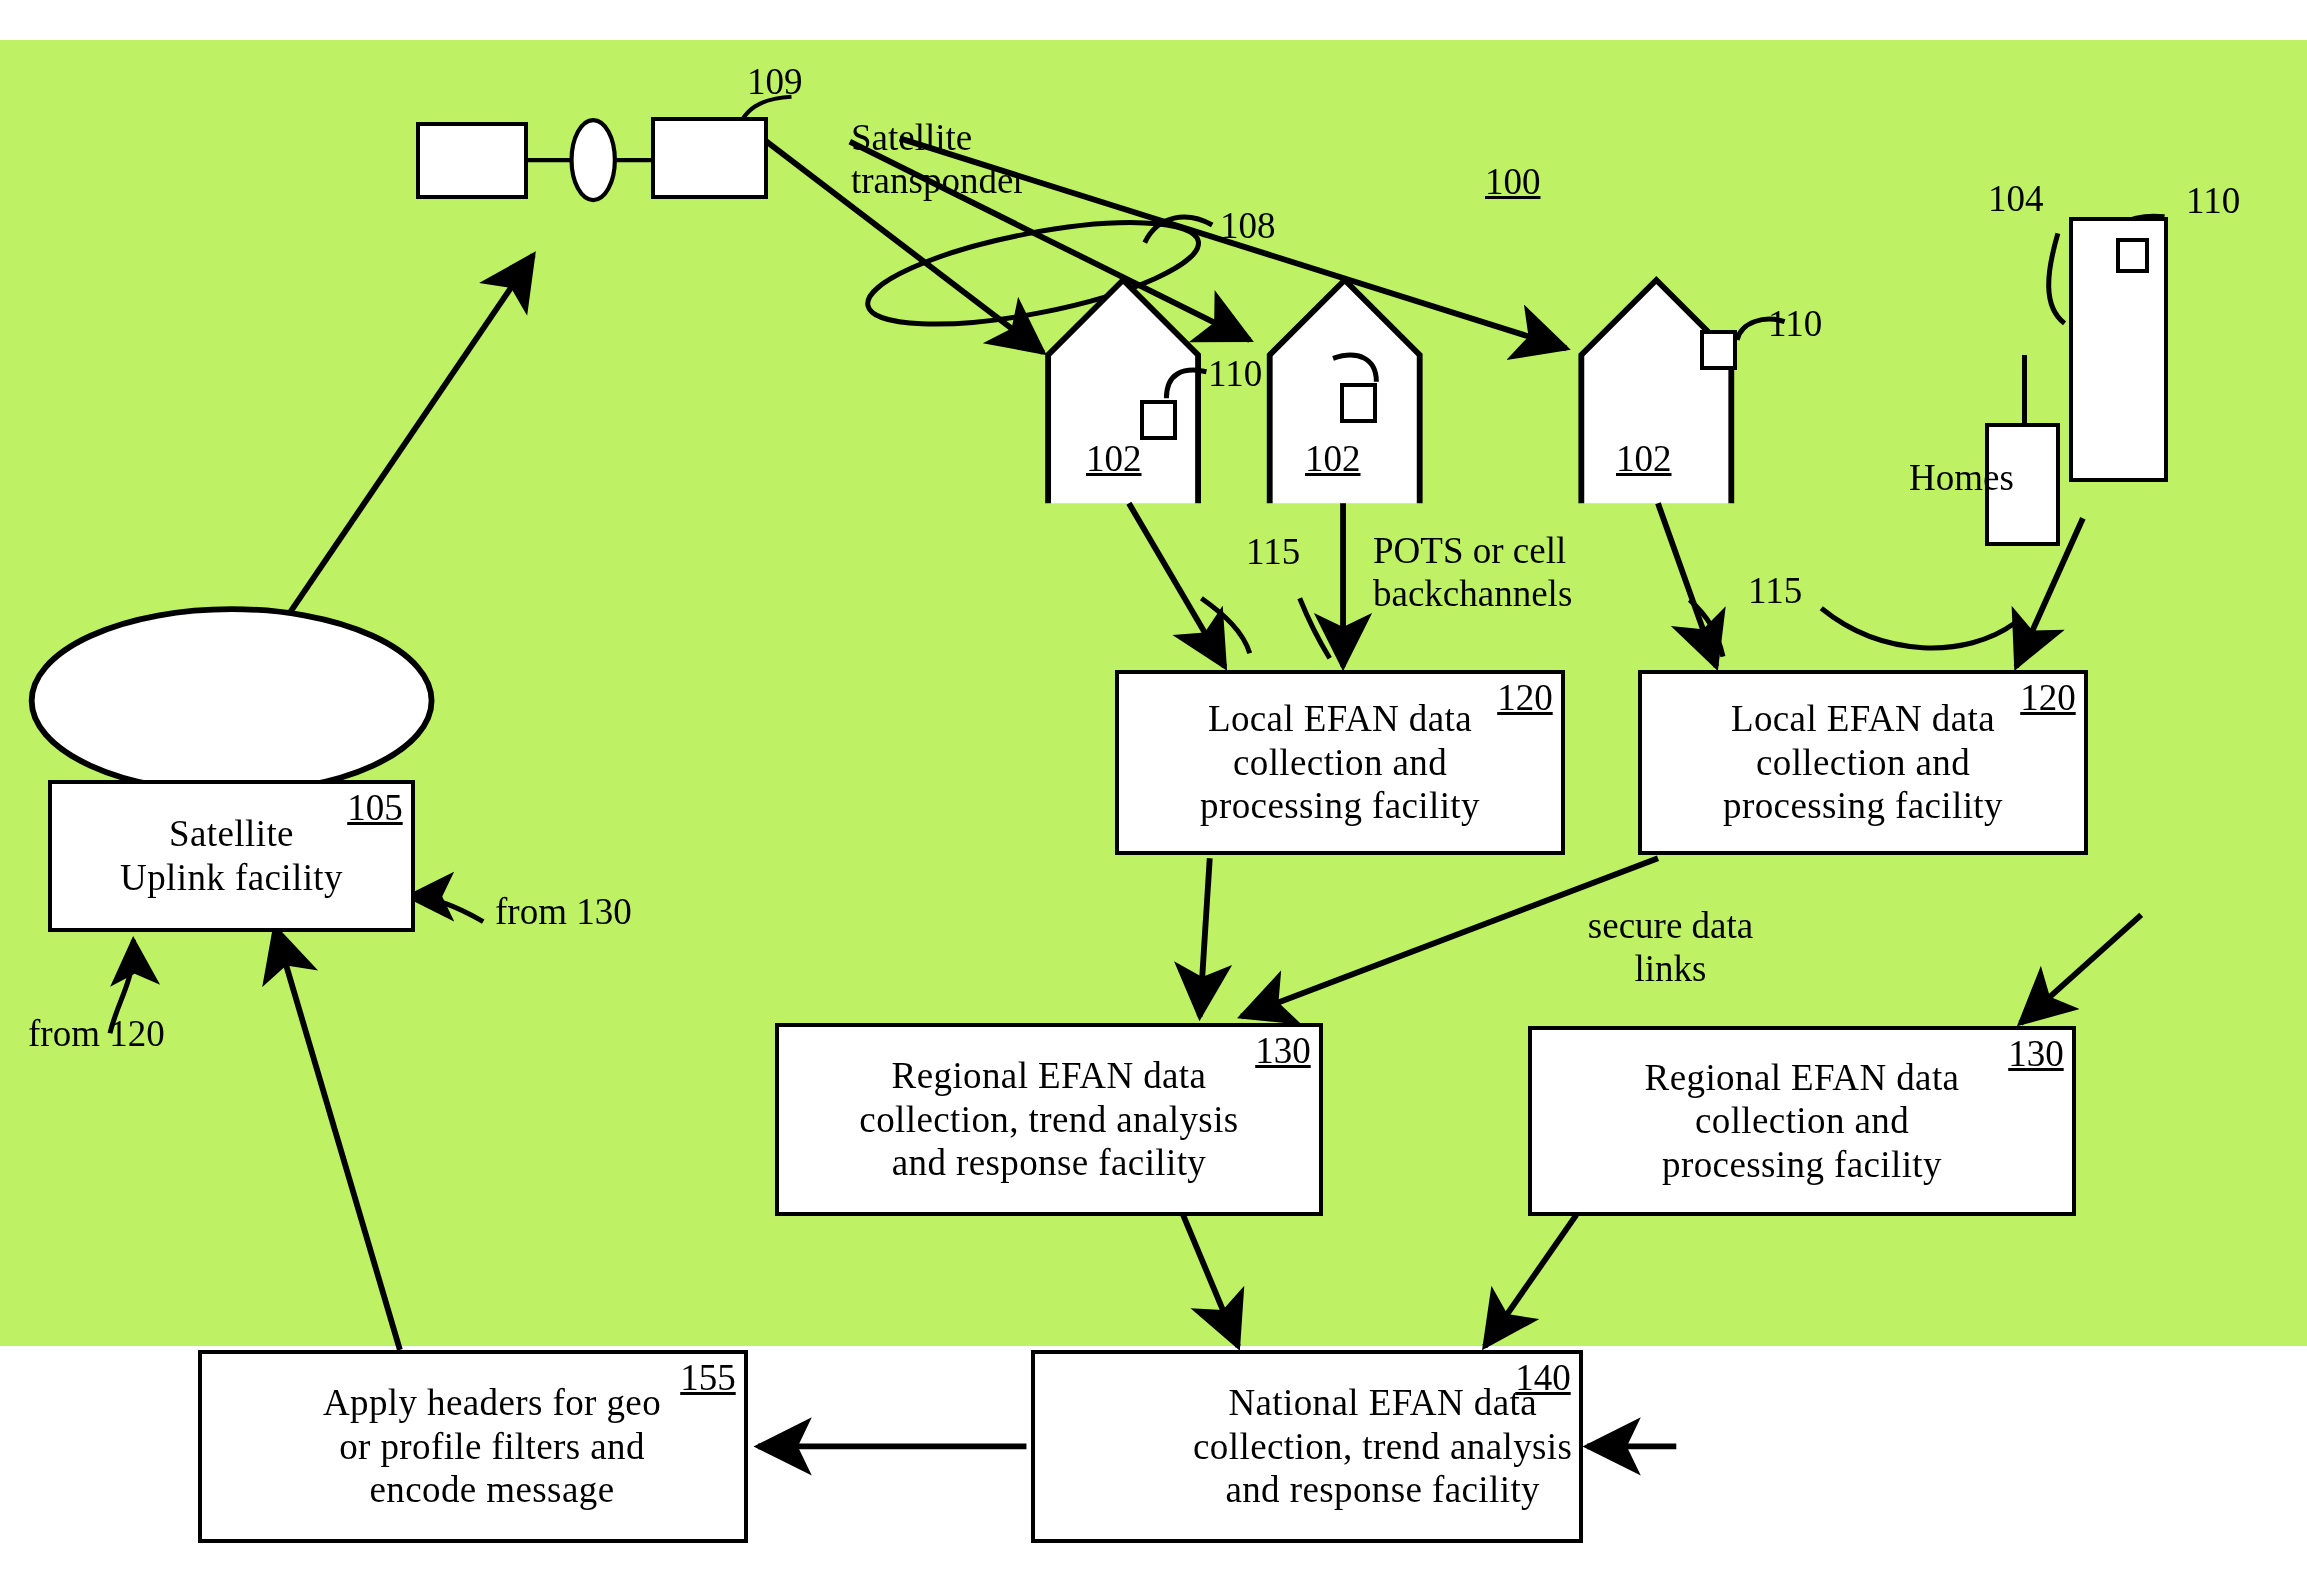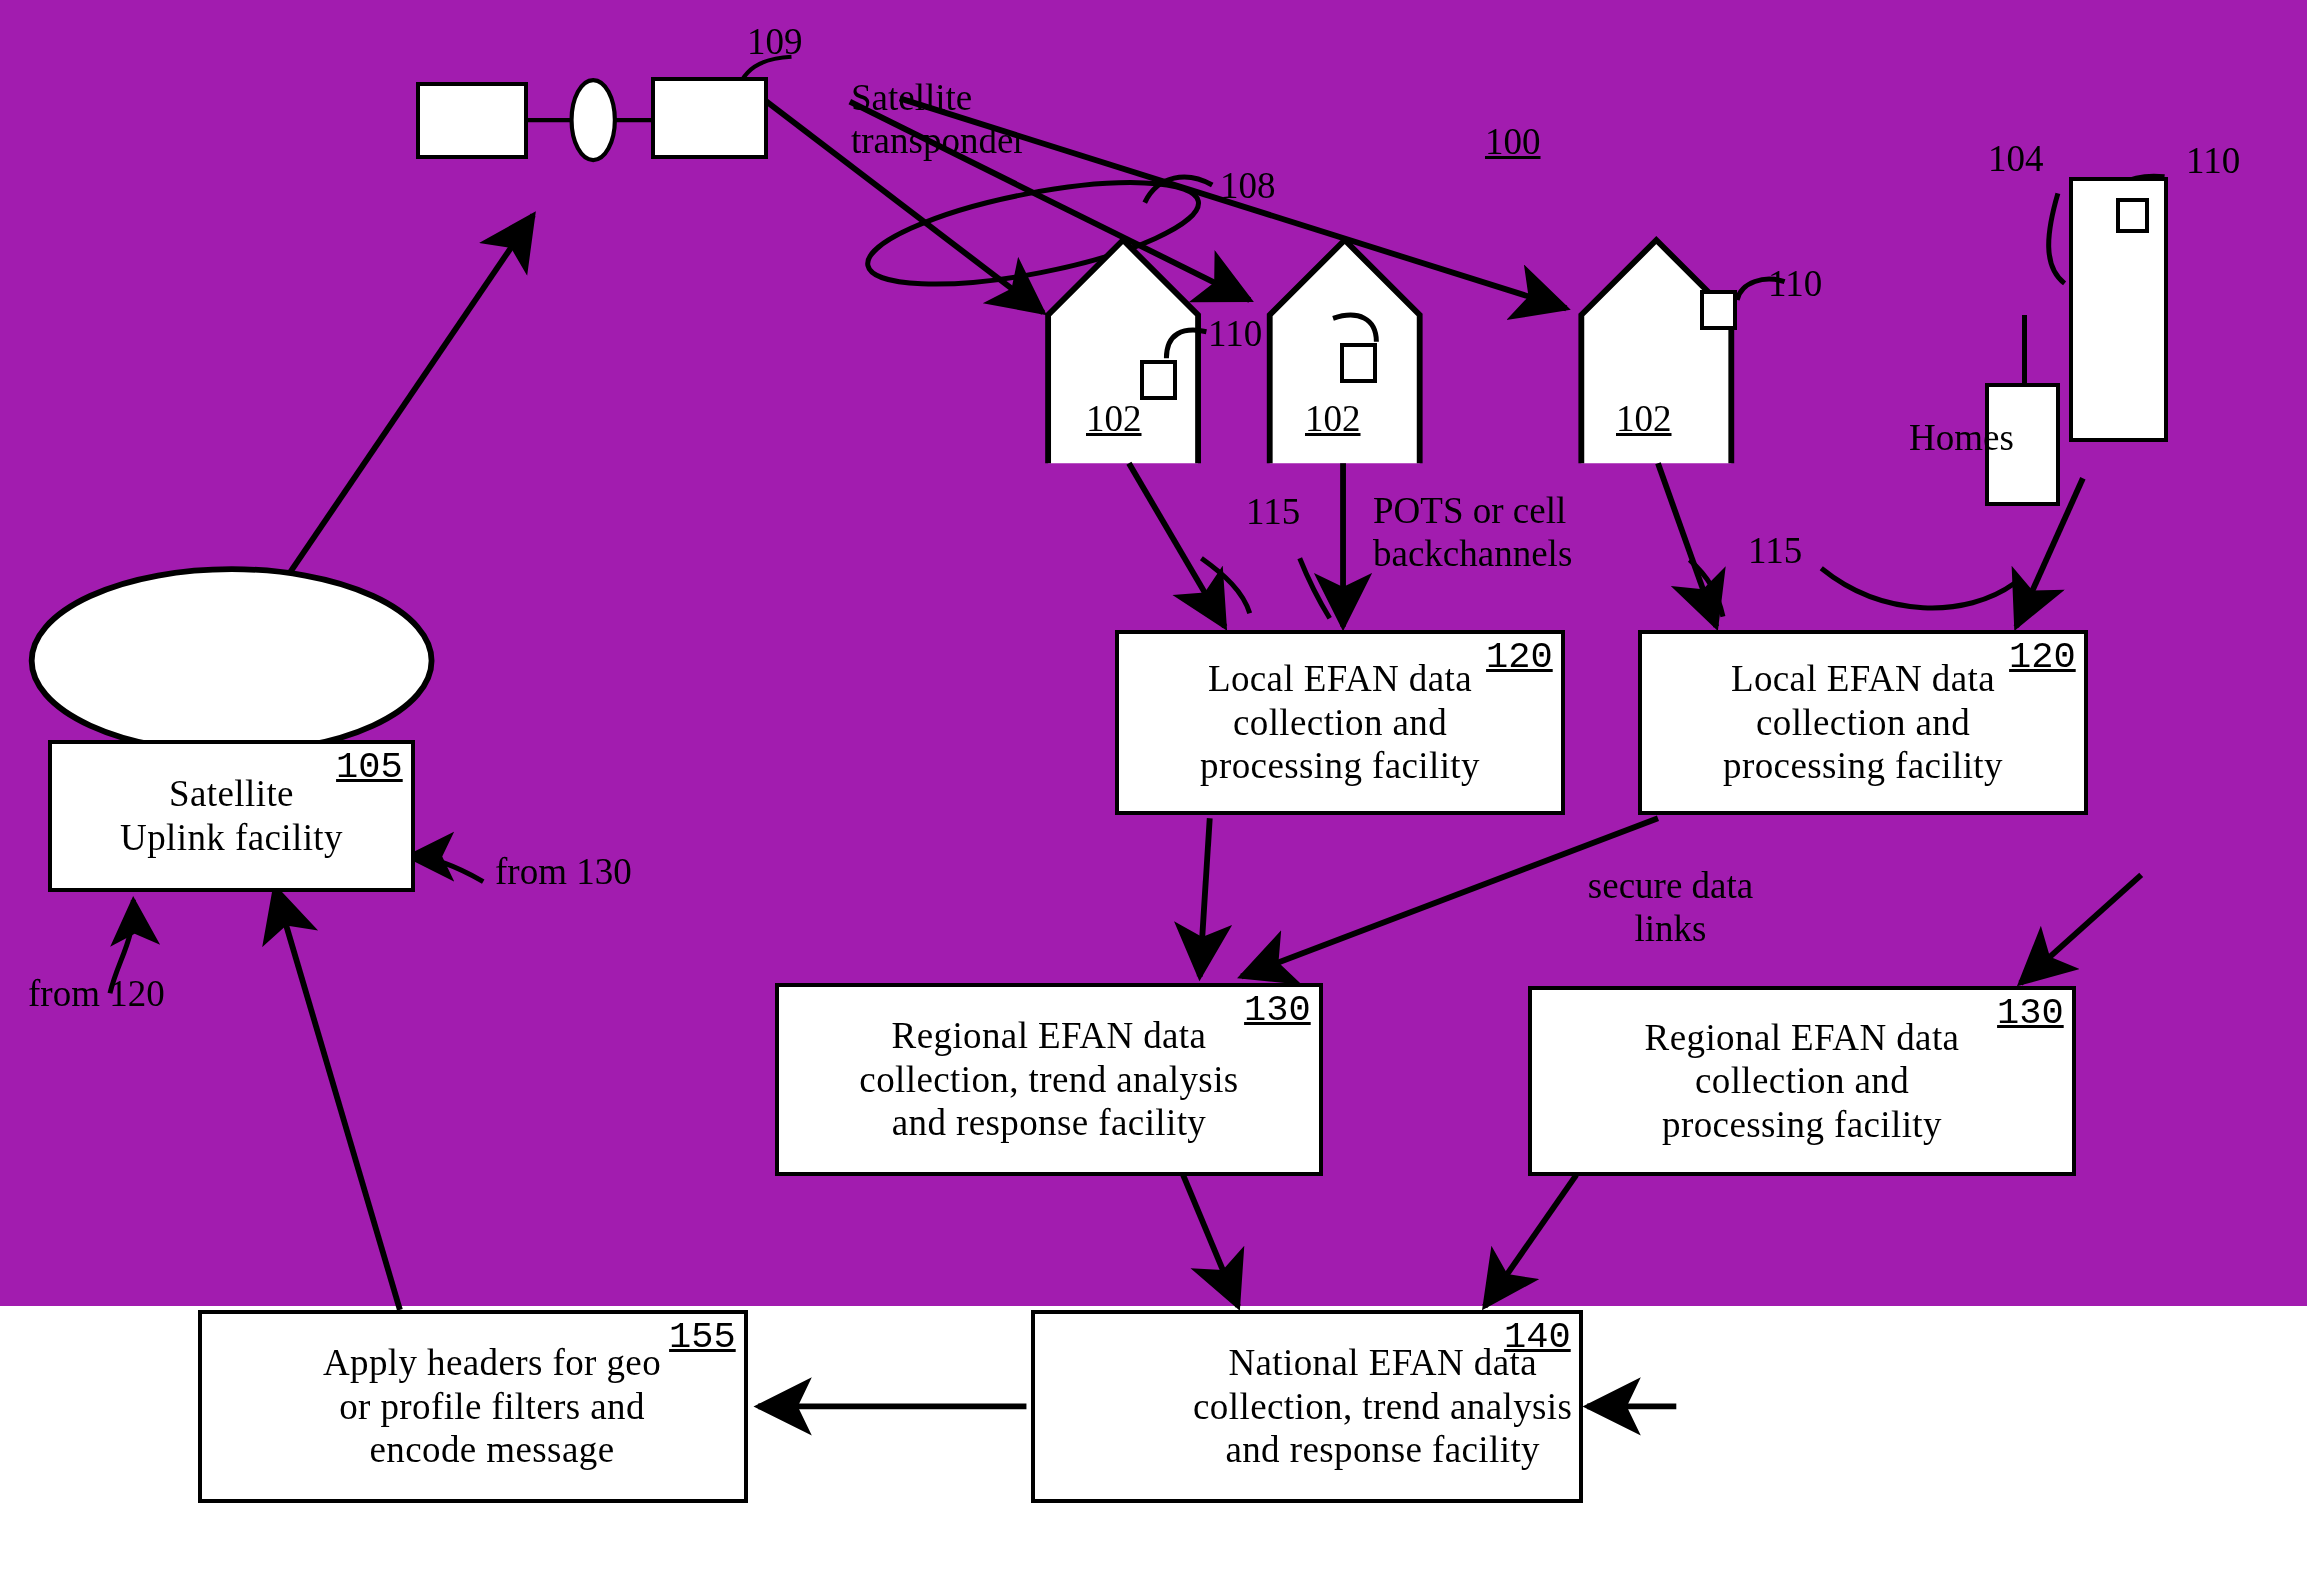--- a/index.html
+++ b/index.html
@@ -1,17 +1,17 @@
 <!DOCTYPE html>
 <html style="font-size:13.3px"><head>
 <meta charset="utf-8">
 <style>
   html,body{margin:0;padding:0;background:#ffffff;}
   body{width:2307px;height:1589px;overflow:hidden;font-family:"Liberation Serif",serif;}
-  #stage{position:relative;width:2307px;height:1306px;background:#a21caf;}
+  #stage{position:relative;width:2307px;height:1306px;background:#bef264;margin-top:40px;}
   svg.layer{position:absolute;left:0;top:0;width:2307px;height:1589px;}
 
   
   .box{
     position:absolute;
     border:4.2px solid #000;
     background:#fff;
     box-sizing:border-box;
     display:flex;
     align-items:center;
@@ -26,21 +26,21 @@
     letter-spacing:0.4px;
     white-space:pre-line;
     padding:0 6.7px;
   }
   .reftag{
     position:absolute;
     top:5px;right:8.3px;
     font-size:37px;
     line-height:1;
     text-decoration:underline;
-    font-family:Liberation Mono, monospace;
+    font-family:Liberation Serif, serif;
     color:#000;
   }
   
   .lbl{
     position:absolute;
     font-family:"Liberation Serif",serif;
     color:#000;
     font-size:37px;
     line-height:1.15;
     white-space:pre-line;

